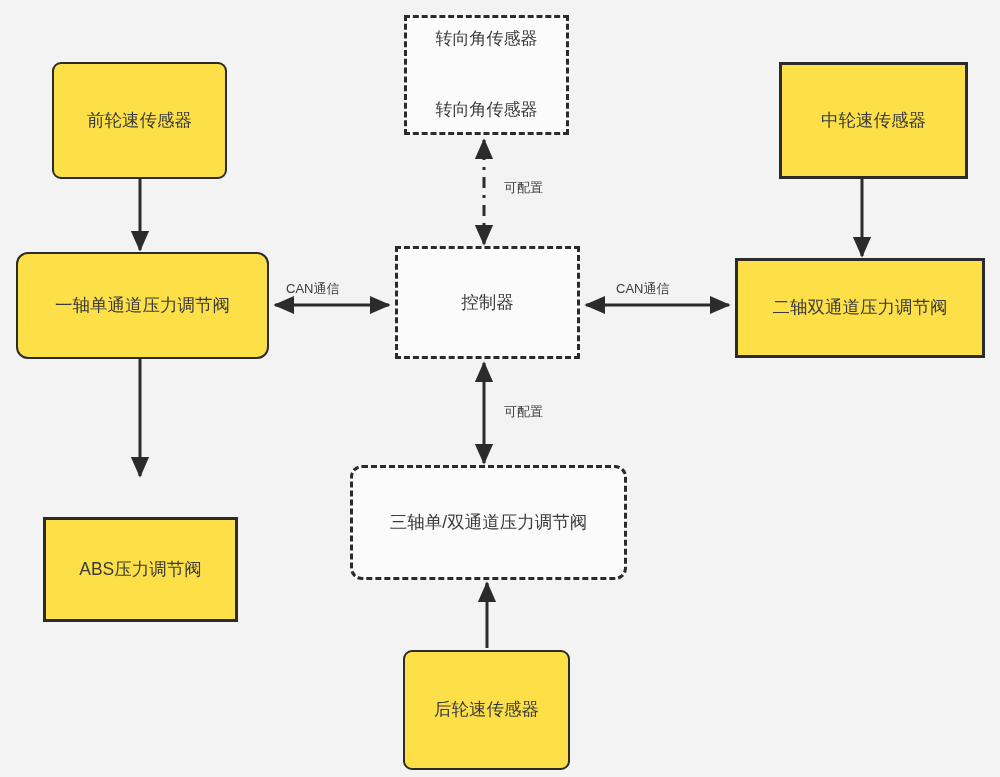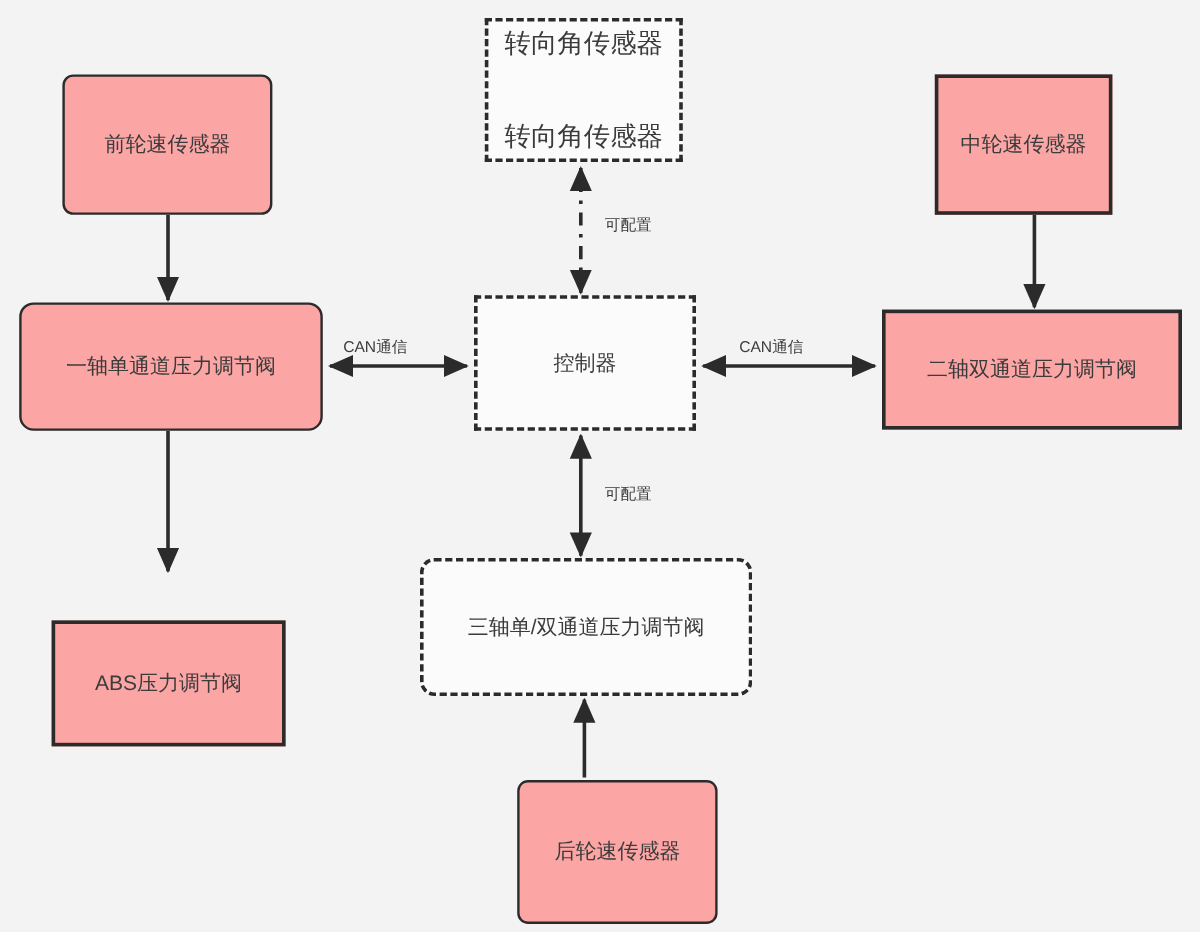--- a/index.html
+++ b/index.html
@@ -12,21 +12,21 @@
     position: relative;
     width: 1000px;
     height: 777px;
     background: #f3f3f3;
     font-family: "Liberation Sans", "DejaVu Sans", sans-serif;
     overflow: hidden;
   }
   .node {
     position: absolute;
     box-sizing: border-box;
-    background: #fca5a5;
+    background: #fde047;
     display: flex;
     align-items: center;
     justify-content: center;
     text-align: center;
     color: #3b3b3b;
     line-height: 1.35;
     z-index: 3;
   }
   .node .label { display: block; }
 
@@ -46,21 +46,21 @@
     border-radius: 0;
     background: #fbfbfb;
   }
   .dashed-round {
     border: 3px dashed #2b2b2b;
     border-radius: 12px;
     background: #fbfbfb;
   }
 
   .fs18 { font-size: 17.5px; }
-  .fs17 { font-size: 22px; gap: 48px; }
+  .fs17 { font-size: 17px; gap: 48px; }
 
   
   .conn {
     position: absolute;
     z-index: 2;
     overflow: visible;
   }
   .conn svg { display: block; overflow: visible; }
 
   .edge-label {
@@ -95,25 +95,25 @@
   </div>
 
   <div class="node dashed-round fs18" style="left:350px; top:465px; width:277px; height:115px;">
     <span class="label">三轴单/双通道压力调节阀</span>
   </div>
 
   <div class="node dashed-sharp fs18" style="left:395px; top:246px; width:185px; height:113px;">
     <span class="label">控制器</span>
   </div>
 
-  <div class="node solid-round fs18" style="left:403px; top:650px; width:167px; height:120px;margin-left:28px;">
+  <div class="node solid-round fs18" style="left:403px; top:650px; width:167px; height:120px;">
     <span class="label">后轮速传感器</span>
   </div>
 
-  <div class="node solid-sharp fs18" style="left:779px; top:62px; width:148px; height:117px;font-family:Liberation Serif, serif;">
+  <div class="node solid-sharp fs18" style="left:779px; top:62px; width:189px; height:117px;font-family:Liberation Serif, serif;">
     <span class="label">中轮速传感器</span>
   </div>
 
   <div class="node solid-sharp fs18" style="left:735px; top:258px; width:250px; height:100px;align-items:center;">
     <span class="label">二轴双通道压力调节阀</span>
   </div>
 
   <div class="conn" style="left:0; top:0; width:1000px; height:777px;">
     <svg width="1000" height="777" viewBox="0 0 1000 777">
       <defs>

